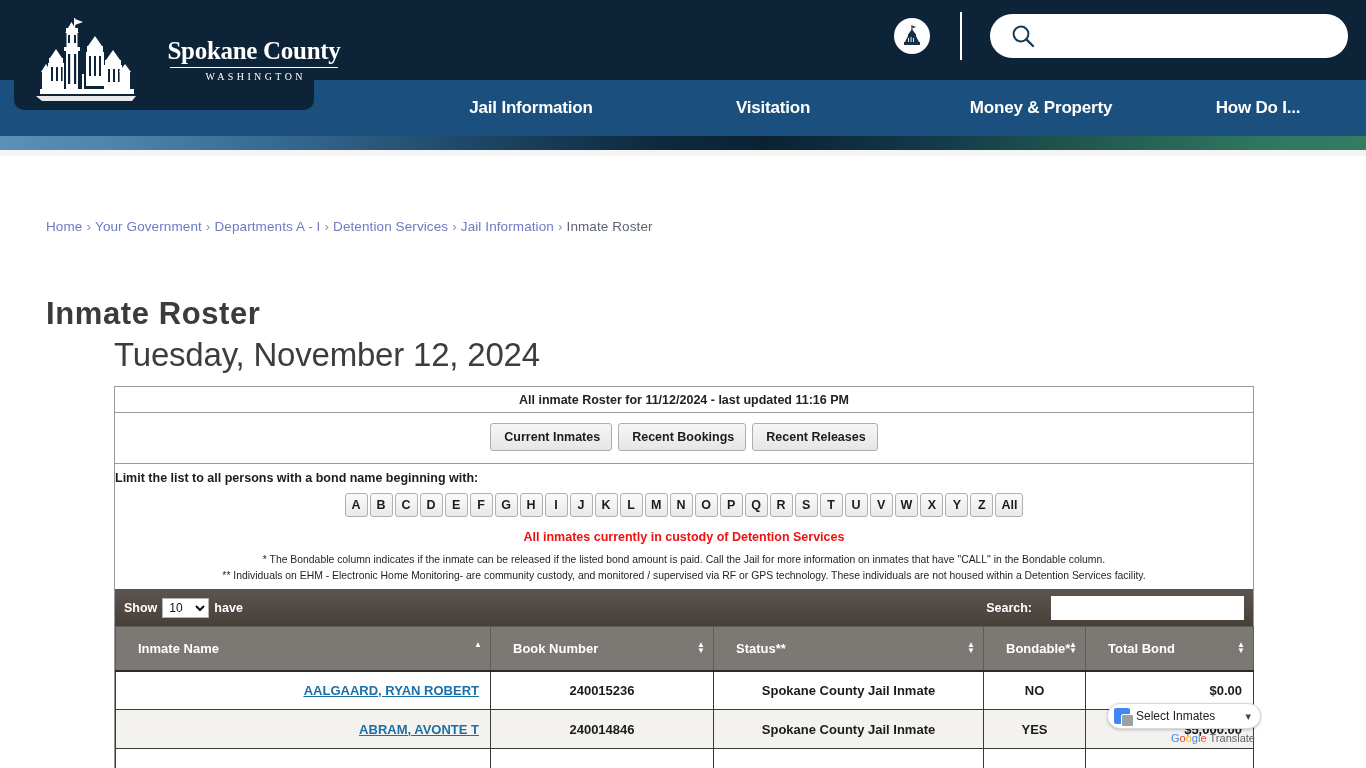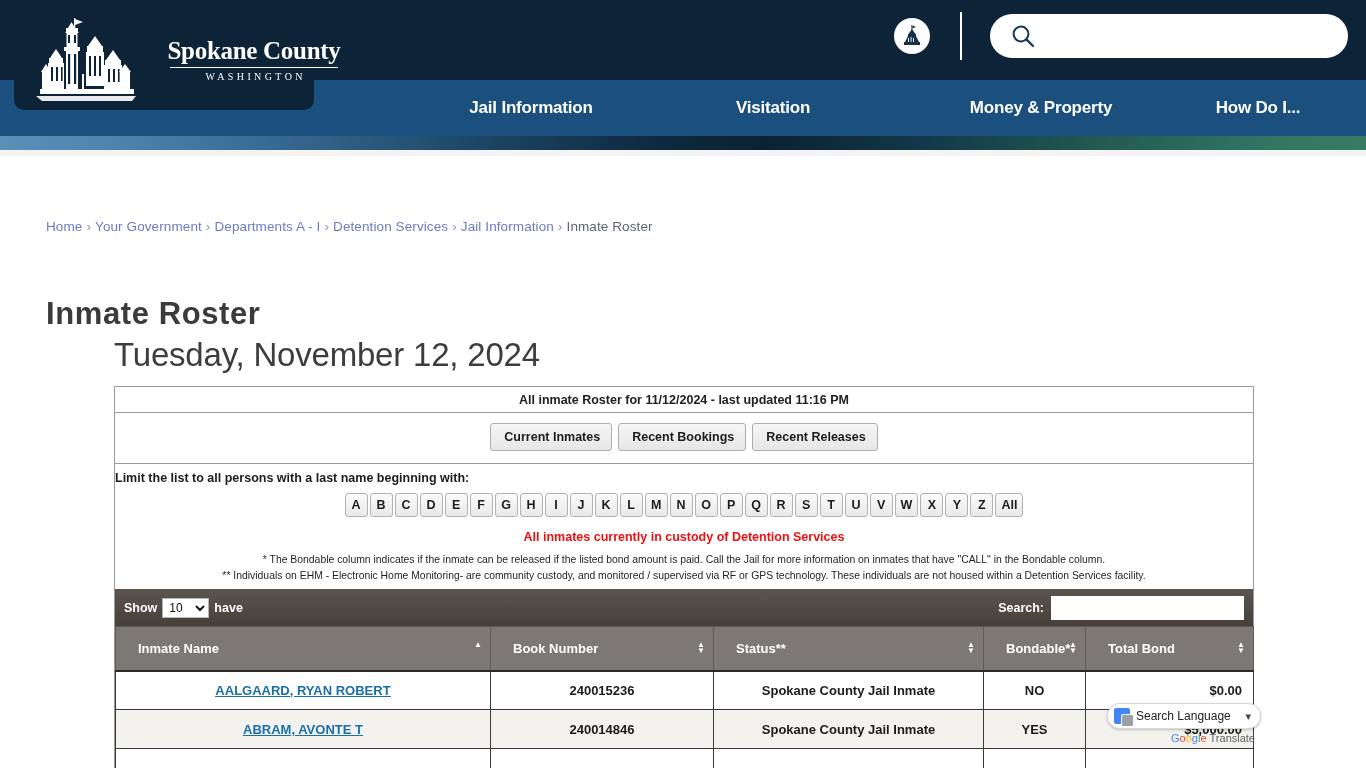--- a/index.html
+++ b/index.html
@@ -281,21 +281,21 @@
     color: #111111;
     cursor: pointer;
   }
   .dt-filter {
     margin-left: auto;
     color: #ffffff;
     font-size: 12.5px;
     font-weight: bold;
     display: flex;
     align-items: center;
-    gap: 7px;
+    gap: 19px;
   }
   .dt-filter input {
     width: 193px;
     height: 24px;
     border: 2px solid #ffffff;
     background: #ffffff;
     outline: none;
     font-size: 12px;
     padding: 0 4px;
     color: #111111;
@@ -340,21 +340,21 @@
     font-size: 13px;
     font-weight: bold;
     color: #1b1b1b;
     padding: 0 11px;
     text-align: center;
     vertical-align: middle;
     background: #ffffff;
   }
   table.roster tr.odd td { background: #ffffff; }
   table.roster tr.even td { background: #f4f2ee; }
-  table.roster td.name-cell { text-align: center; text-decoration: underline; }
+  table.roster td.name-cell { text-align: right; text-decoration: underline; }
   table.roster td.bond-cell { text-align: right; }
   table.roster a.inmate-link {
     color: #1b6fa8;
     font-weight: bold;
     text-decoration: underline;
     font-size: 13px;
     cursor: pointer;
   }
 
   
@@ -520,21 +520,21 @@
 
 <div class="roster-panel">
 
   <div class="panel-row roster-title">All inmate Roster for 11/12/2024 - last updated 11:16 PM</div>
 
   <div class="panel-row tab-row">
     <span class="tab-btn">Current Inmates</span><span class="tab-btn">Recent Bookings</span><span class="tab-btn">Recent Releases</span>
   </div>
 
   <div class="limit-row">
-    <div class="limit-text">Limit the list to all persons with a last name beginning with:</div>
+    <div class="limit-text">Limit the list to all persons with a bond name beginning with:</div>
     <div class="alpha-row" id="alpha-row"><span class="alpha-btn">A</span><span class="alpha-btn">B</span><span class="alpha-btn">C</span><span class="alpha-btn">D</span><span class="alpha-btn">E</span><span class="alpha-btn">F</span><span class="alpha-btn">G</span><span class="alpha-btn">H</span><span class="alpha-btn">I</span><span class="alpha-btn">J</span><span class="alpha-btn">K</span><span class="alpha-btn">L</span><span class="alpha-btn">M</span><span class="alpha-btn">N</span><span class="alpha-btn">O</span><span class="alpha-btn">P</span><span class="alpha-btn">Q</span><span class="alpha-btn">R</span><span class="alpha-btn">S</span><span class="alpha-btn">T</span><span class="alpha-btn">U</span><span class="alpha-btn">V</span><span class="alpha-btn">W</span><span class="alpha-btn">X</span><span class="alpha-btn">Y</span><span class="alpha-btn">Z</span><span class="alpha-btn">All</span></div>
   </div>
 
   <div class="custody-note">All inmates currently in custody of Detention Services</div>
   <div class="foot-note">* The Bondable column indicates if the inmate can be released if the listed bond amount is paid. Call the Jail for more information on inmates that have "CALL" in the Bondable column.</div>
   <div class="foot-note last">** Individuals on EHM - Electronic Home Monitoring- are community custody, and monitored / supervised via RF or GPS technology. These individuals are not housed within a Detention Services facility.</div>
 
   <div class="dt-toolbar">
     <div class="dt-length">
       <span>Show</span>
@@ -616,19 +616,19 @@
           <td></td>
           <td class="bond-cell"></td>
         </tr>
       </tbody>
   </table>
 </div>
 
 <div class="gtranslate">
   <div class="gt-pill">
     <span class="gt-badge"></span>
-    <span class="gt-label">Search Language</span>
+    <span class="gt-label">Select Inmates</span>
     <span class="gt-caret">▾</span>
   </div>
   <div class="gt-attrib">
     <span class="g1">G</span><span class="g2">o</span><span class="g3">o</span><span class="g4">g</span><span class="g5">l</span><span class="g6">e</span><span class="tw">Translate</span>
   </div>
 </div>
 
 </body></html>

